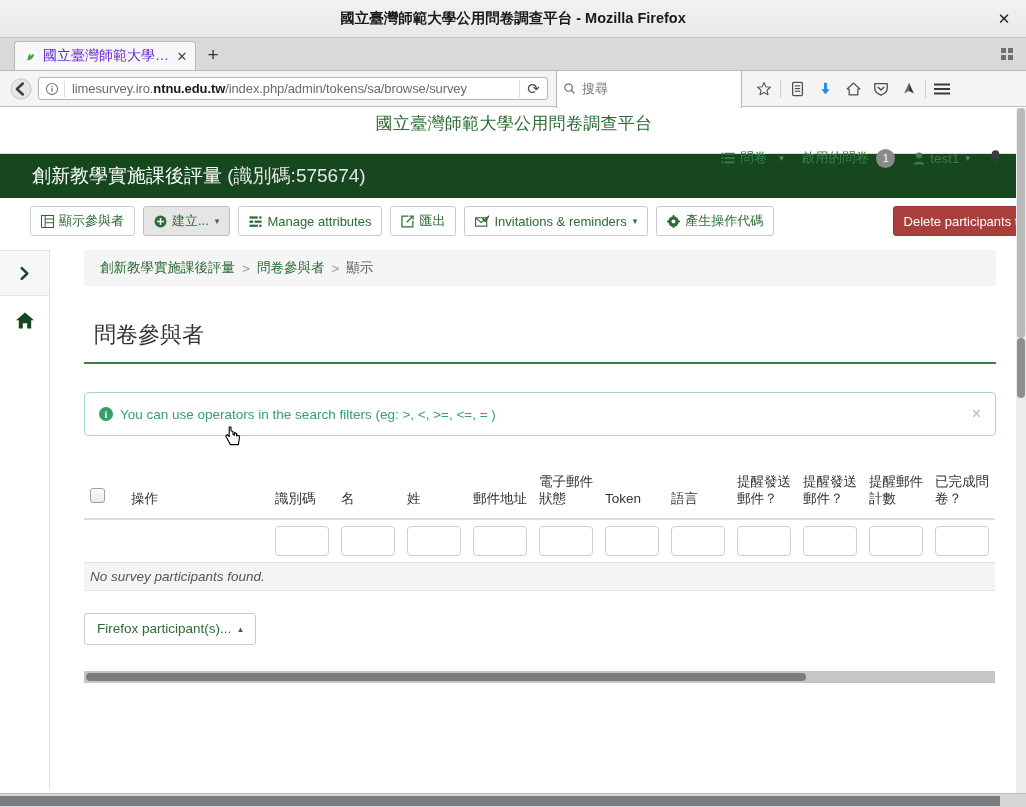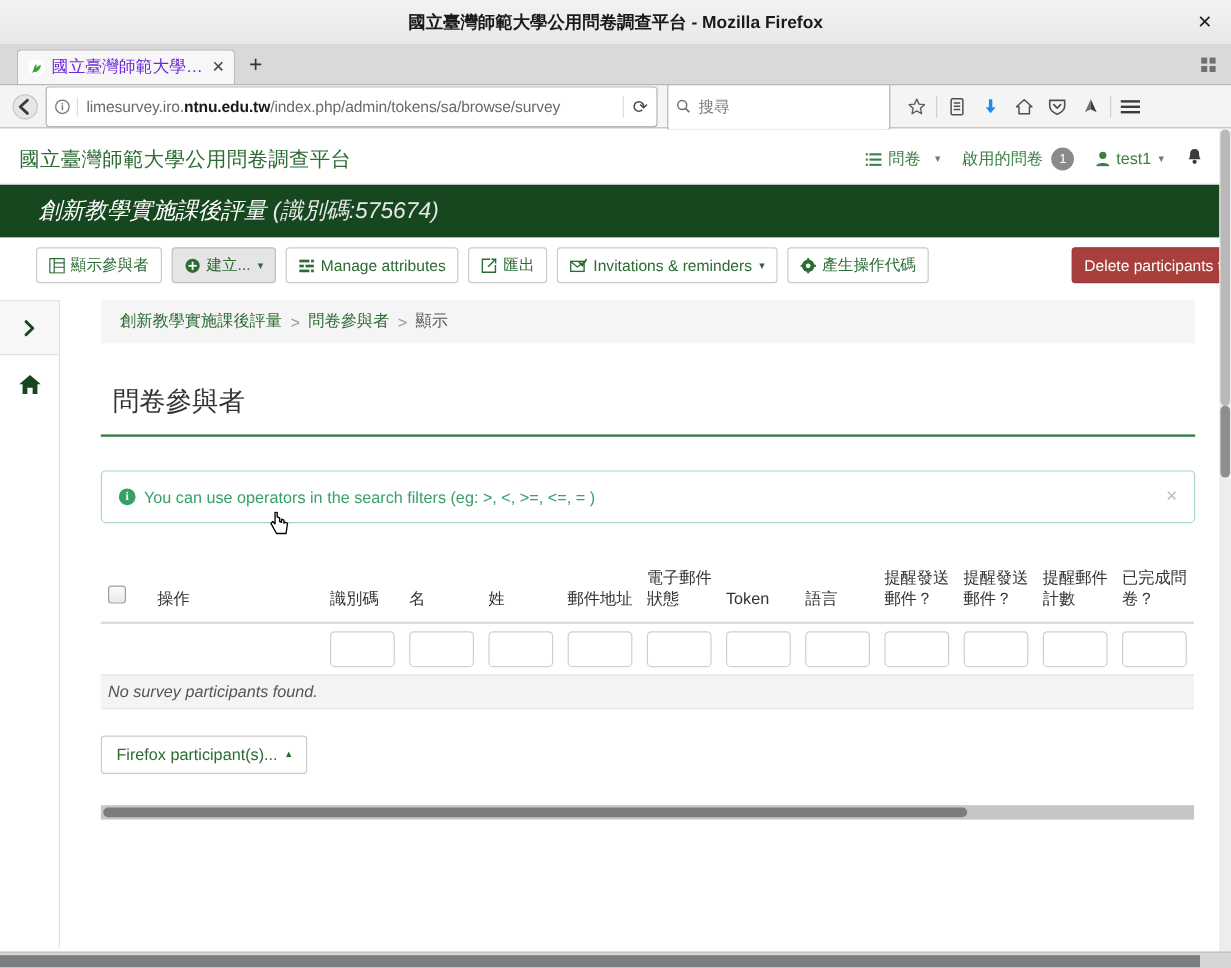--- a/index.html
+++ b/index.html
@@ -77,21 +77,21 @@
     border-bottom: 1px solid #bdbdbd;
     display: flex; align-items: center;
     padding: 0 6px;
   }
   .navbtn {
     width: 30px; height: 30px; flex: 0 0 30px;
     display: flex; align-items: center; justify-content: center;
   }
   .urlbar {
     flex: 0 0 510px;
-    height: 34px;
+    height: 23px;
     background: #fff;
     border: 1px solid #b5b5b5;
     border-radius: 3px;
     display: flex; align-items: center;
     margin-left: 2px;
     overflow: hidden;
   }
   .urlbar .idicon {
     width: 26px; flex: 0 0 26px; display: flex;
     align-items: center; justify-content: center;
@@ -138,20 +138,21 @@
     overflow: hidden;
   }
 
   
   .ls-navbar {
     height: 46px;
     background: #fff;
     border-bottom: 1px solid #dcdcdc;
     display: flex; align-items: center;
     padding: 4px 14px 0 16px;
+    flex-direction: column;
   }
   .ls-brand {
     font-size: 17px; color: #2c6b33; font-weight: 400;
     letter-spacing: 0.3px;
   }
   .ls-navright {
     margin-left: auto; display: flex; align-items: center; gap: 0px;
   }
   .nav-item {
     display: flex; align-items: center;
@@ -170,21 +171,21 @@
   .nav-icon { margin-right: 5px; display: flex; align-items: center; }
 
   
   .survey-bar {
     height: 44px;
     background: #16471f;
     display: flex; align-items: center;
     padding-left: 32px;
   }
   .survey-bar .stitle {
-    color: #ffffff; font-size: 19px; font-weight: 400; font-style: italic;
+    color: #ffffff; font-size: 19px; font-weight: 400;
   }
   .survey-bar .scode { color: #e7e7e7; }
 
   
   .ls-toolbar {
     background: #fff;
     padding: 8px 0 6px 30px;
     position: relative;
   }
   .tb-row { display: flex; align-items: center; flex-wrap: wrap; gap: 0; }

